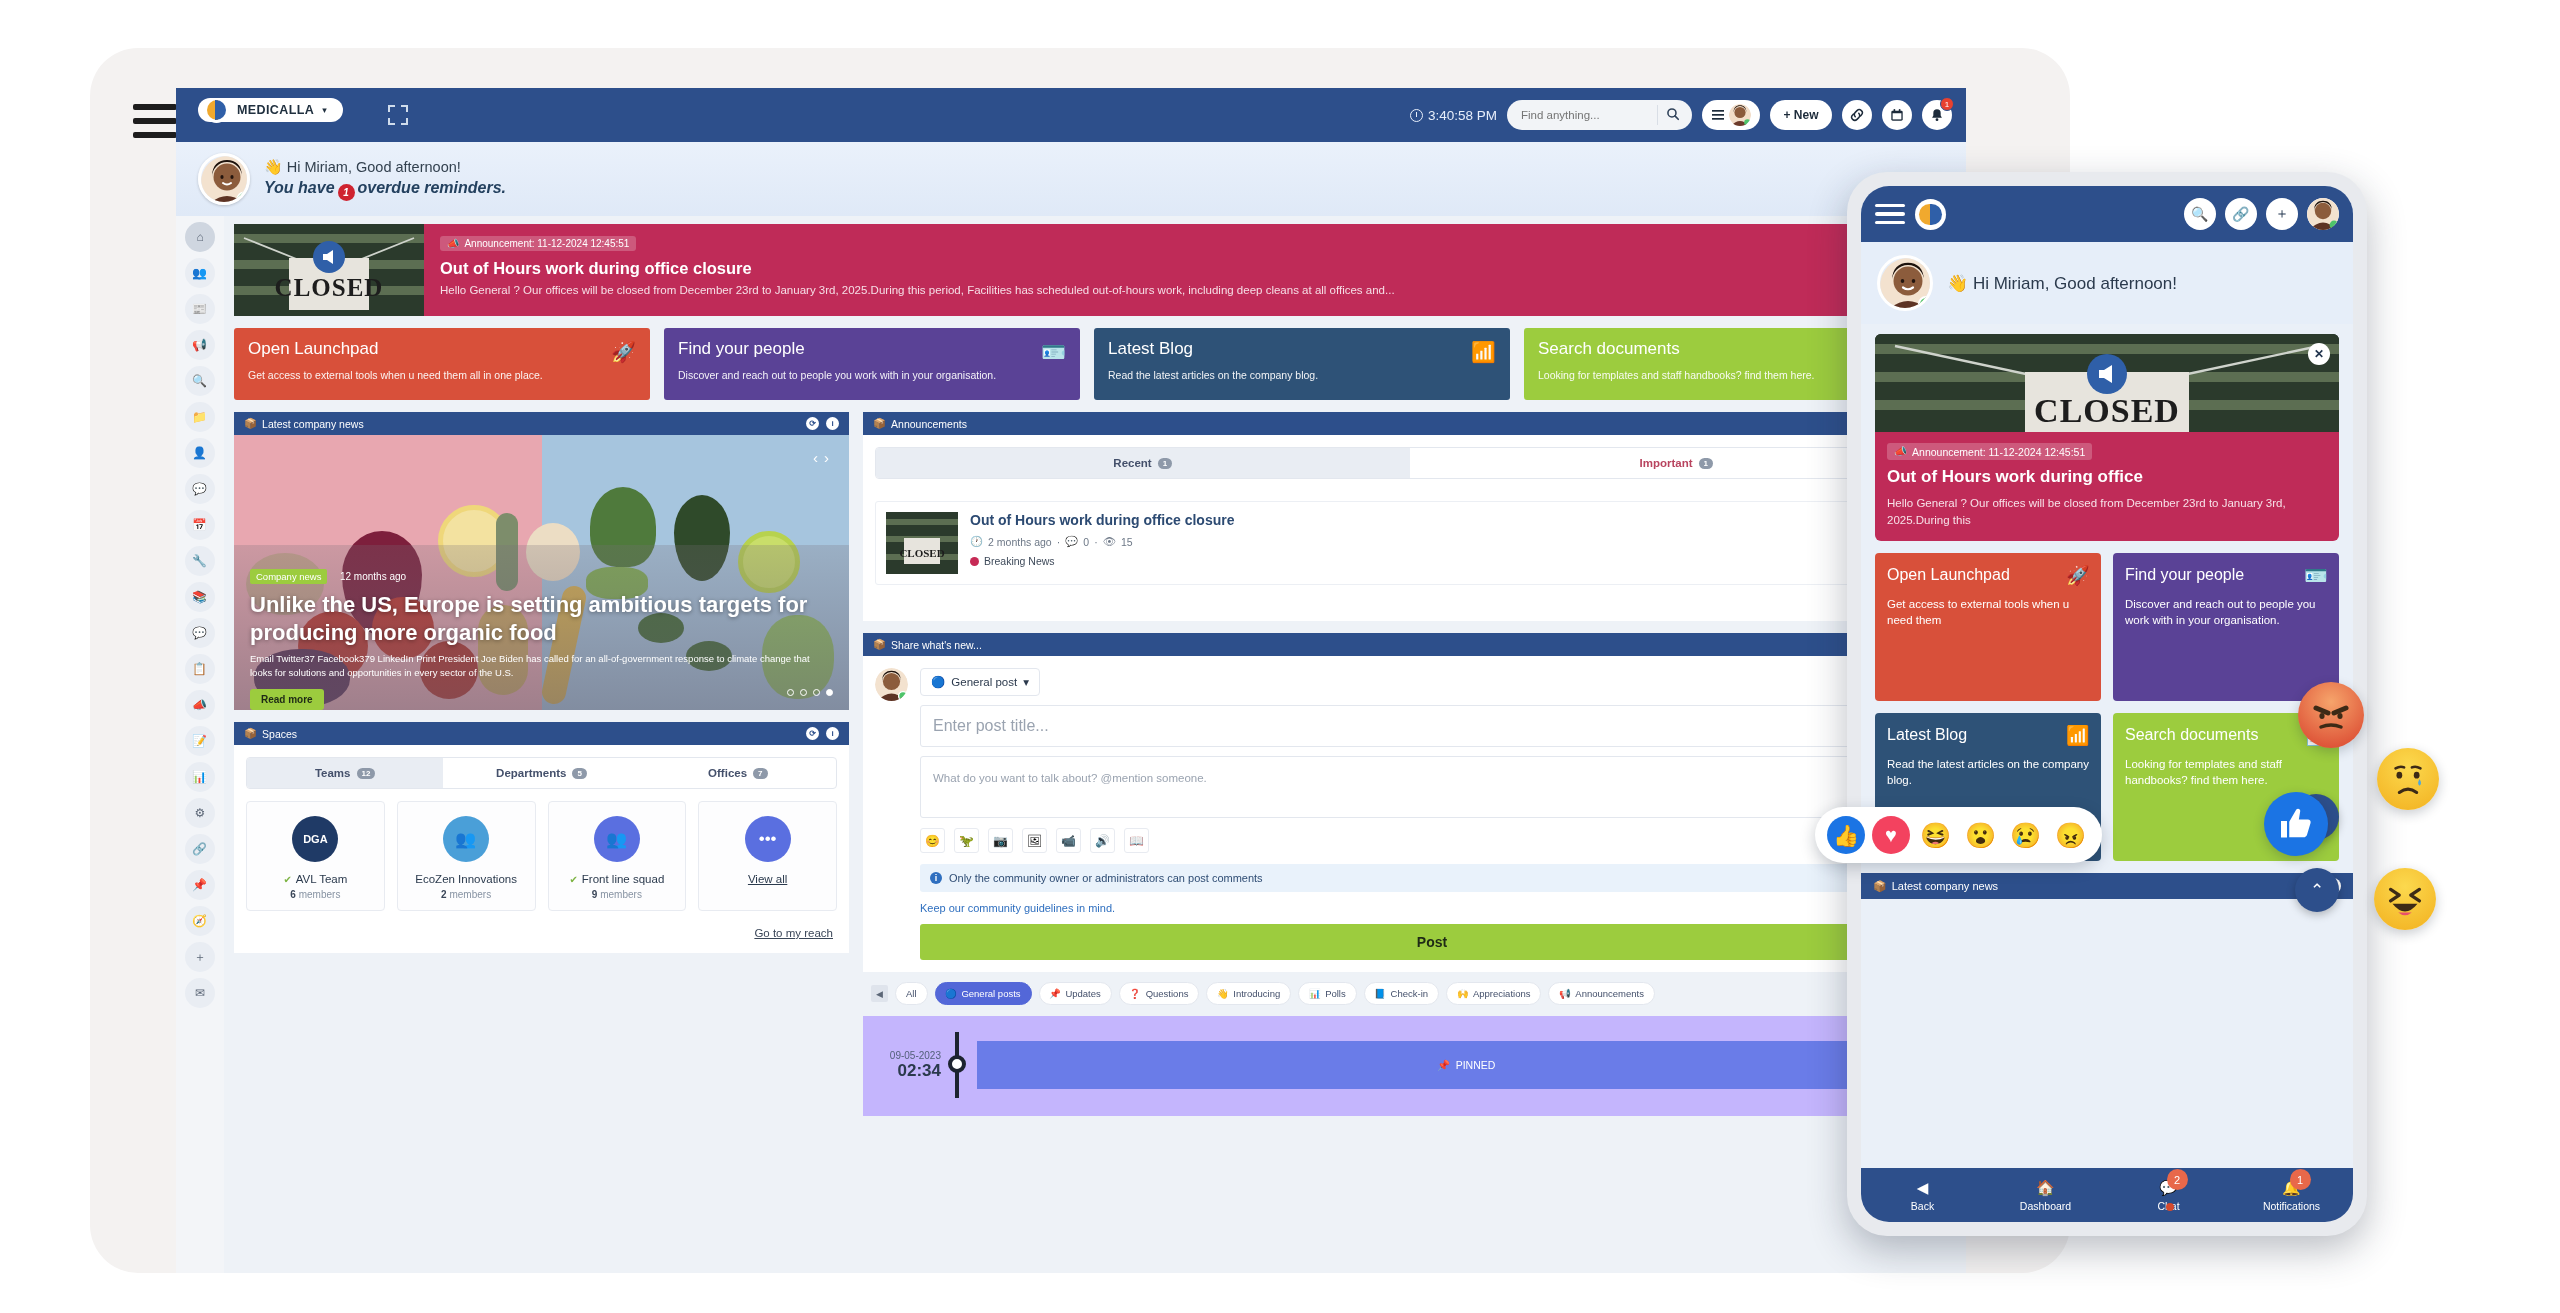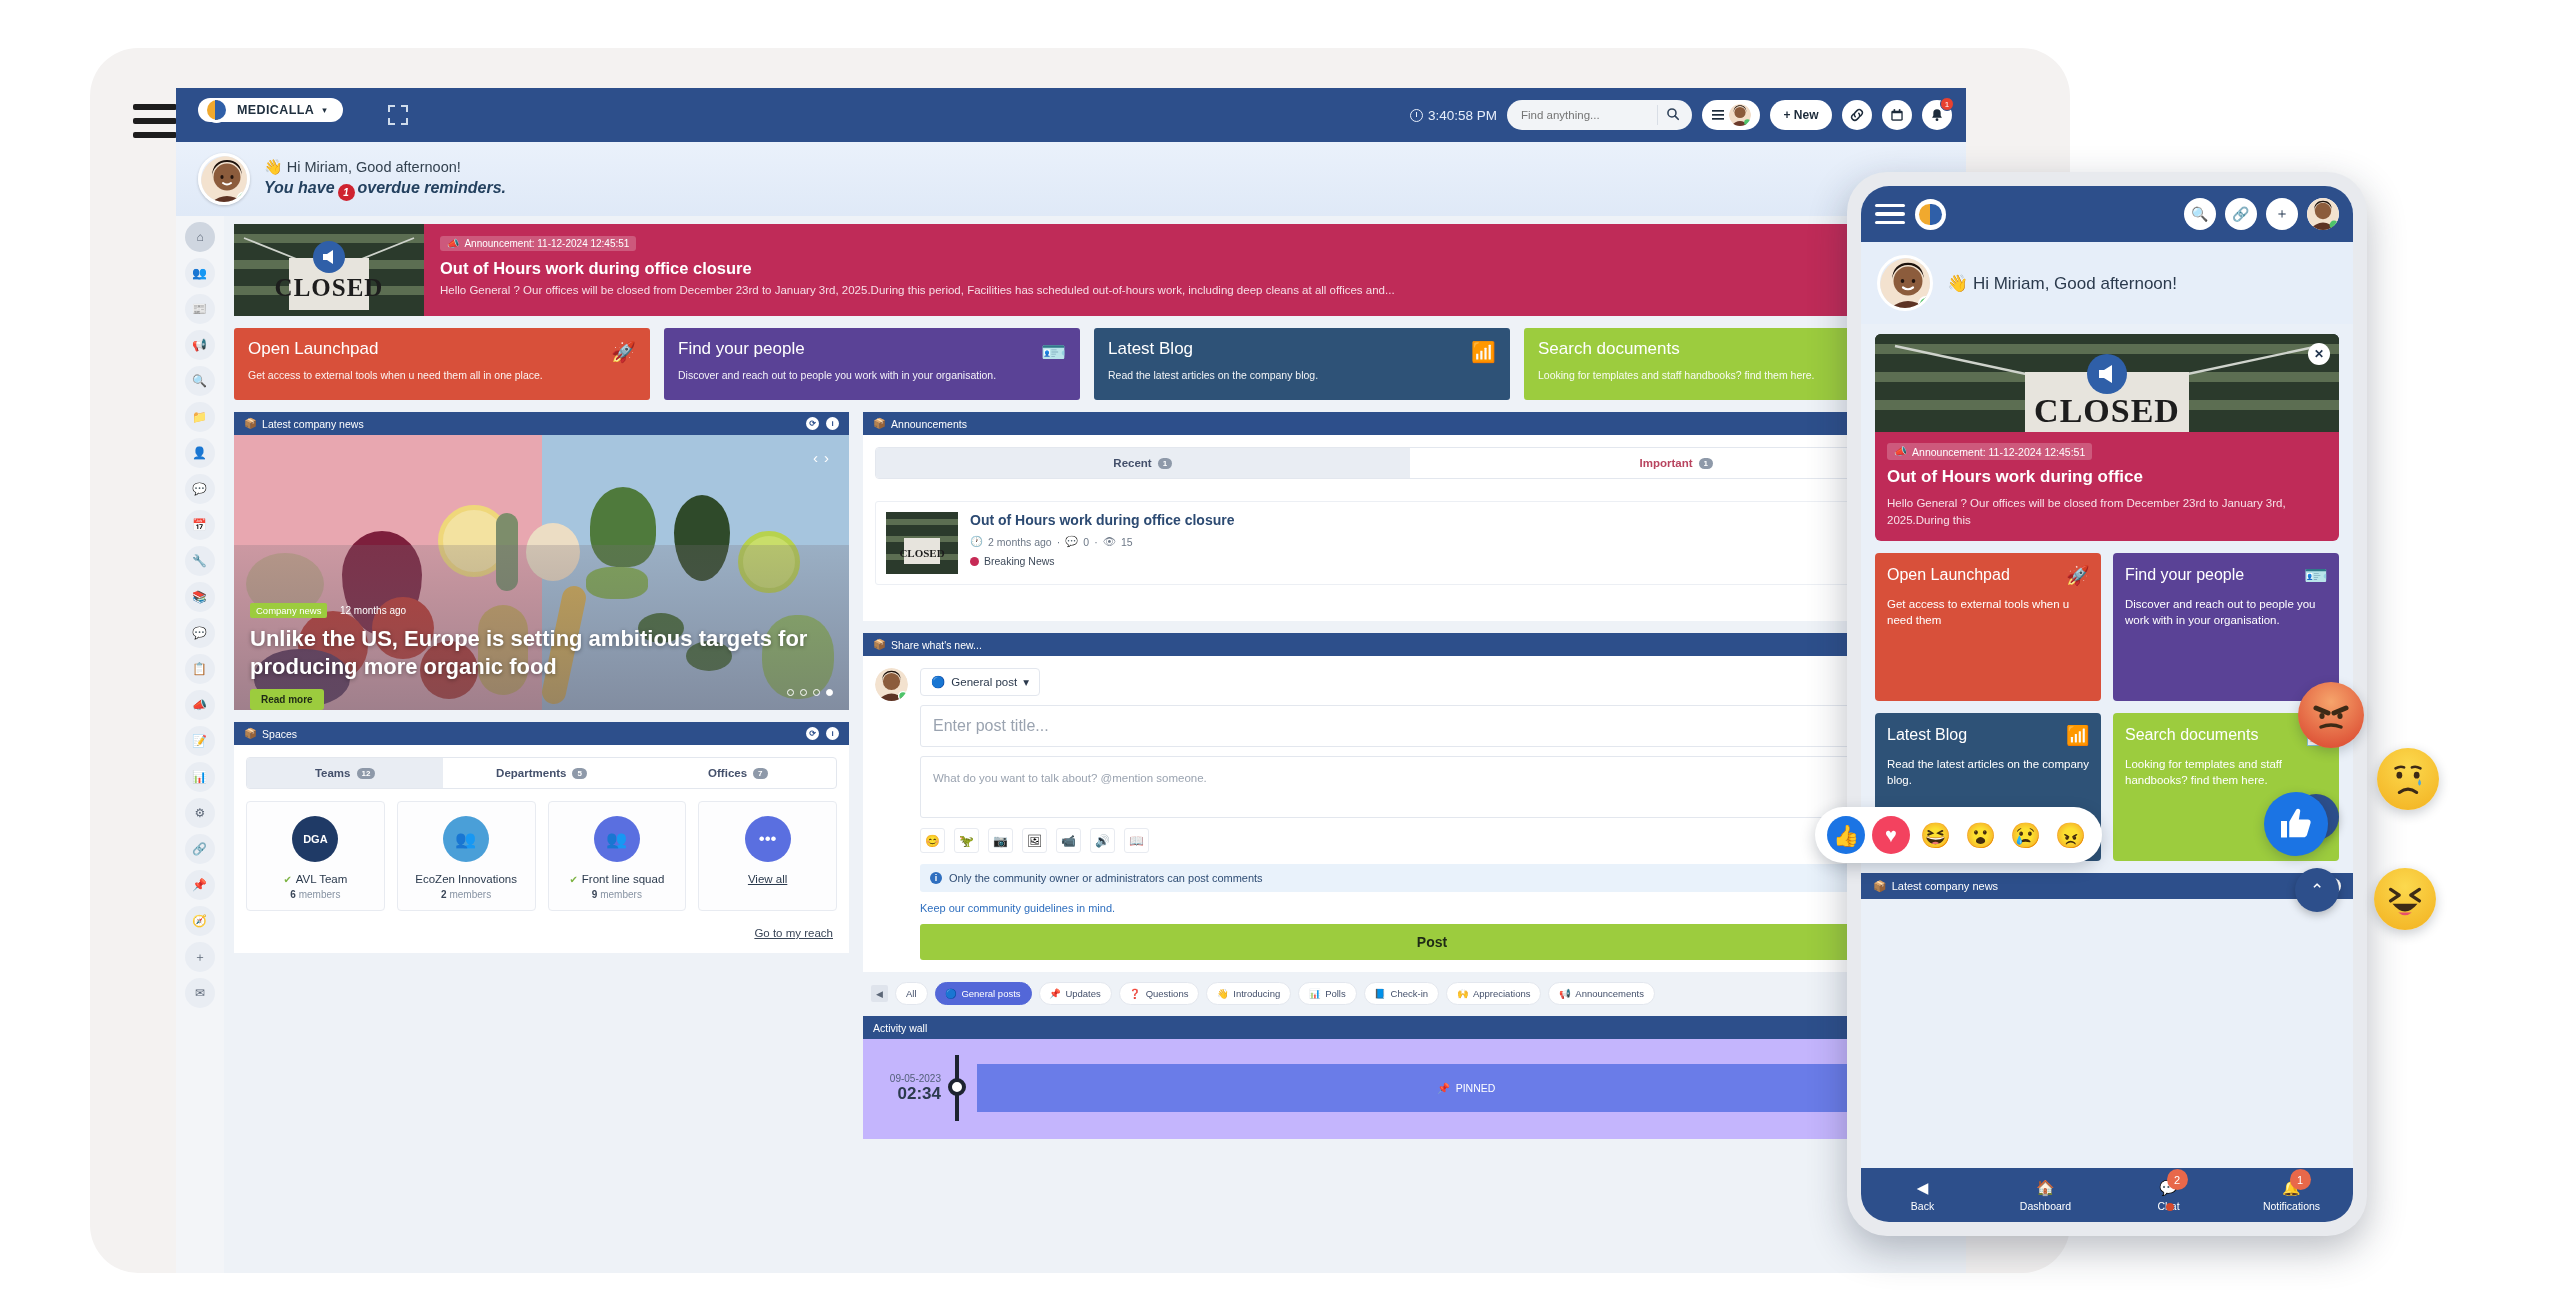--- a/index.html
+++ b/index.html
@@ -477,20 +477,21 @@
                 <span class="veg" style="left:20px;top:214px;width:96px;height:58px;background:#5c2d52;border-radius:48%;"></span>
               </div>
               <div class="news-over"></div>
               <div class="carousel-arrows">
                 <span>‹</span><span>›</span>
               </div>
               <div class="news-body">
                 <span class="chip-news">Company news</span>
                 <span class="news-age">12 months ago</span>
                 <div class="news-h">Unlike the US, Europe is setting ambitious targets for producing more organic food</div>
+                <div class="news-p">Email Twitter37 Facebook379 LinkedIn Print President Joe Biden has called for an all-of-government response to climate change that looks for solutions and opportunities in every sector of the U.S.</div>
                 <span class="readmore">Read more</span>
               </div>
               <div class="dots">
                 <i></i>
                   <i></i>
                   <i></i>
                   <i class="on"></i>
               </div>
             </div>
           </div>
@@ -689,23 +690,20 @@
                 <span>🙌</span>
                 <span>Appreciations</span>
               </span>
               <span class="chip">
                 <span>📢</span>
                 <span>Announcements</span>
               </span>
             </div>
 
           <div class="panel">
-            <div class="panel-head">
-              <span>Activity wall</span>
-            </div>
             <div class="act-body">
               <div class="act-date">
                 <div class="act-d1">09-05-2023</div>
                 <div class="act-d2">02:34</div>
               </div>
               <div class="act-line">
                   <i></i>
                 </div>
               <div class="act-bar">
                 <span>📌</span>

